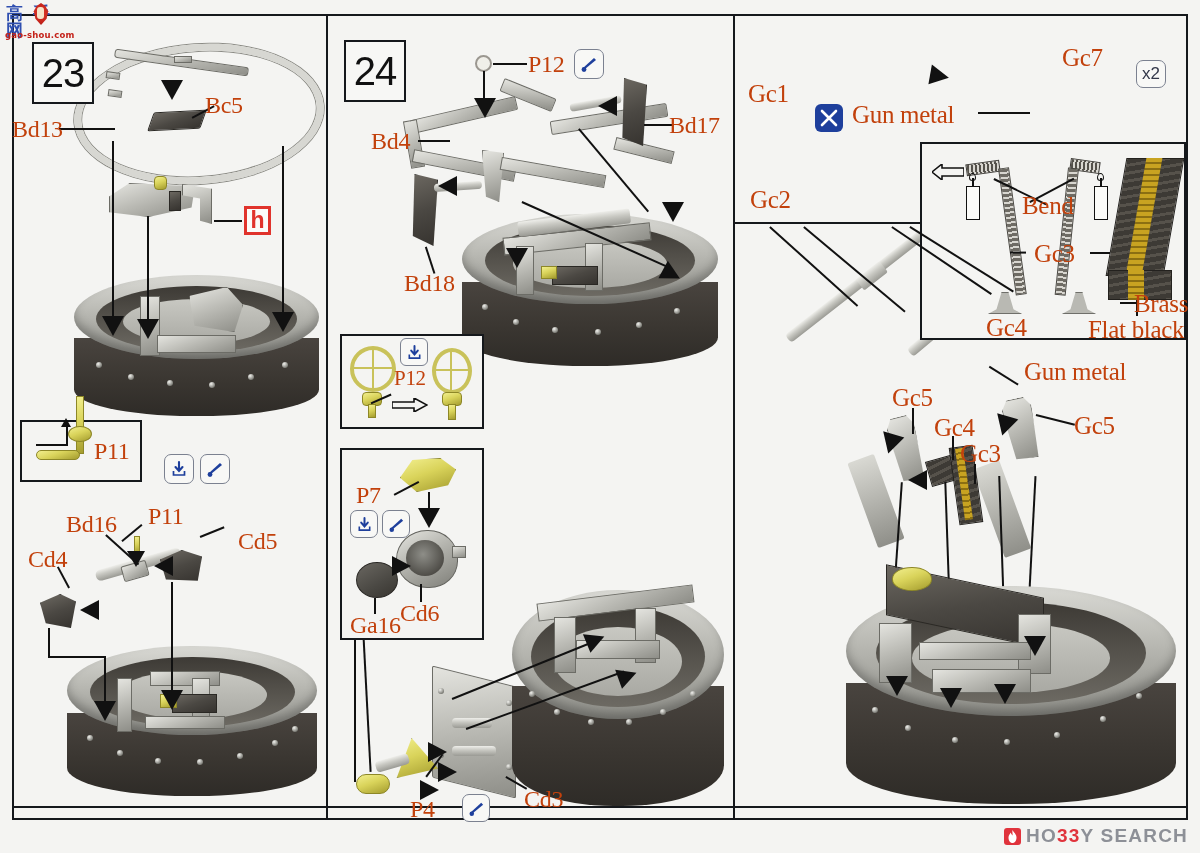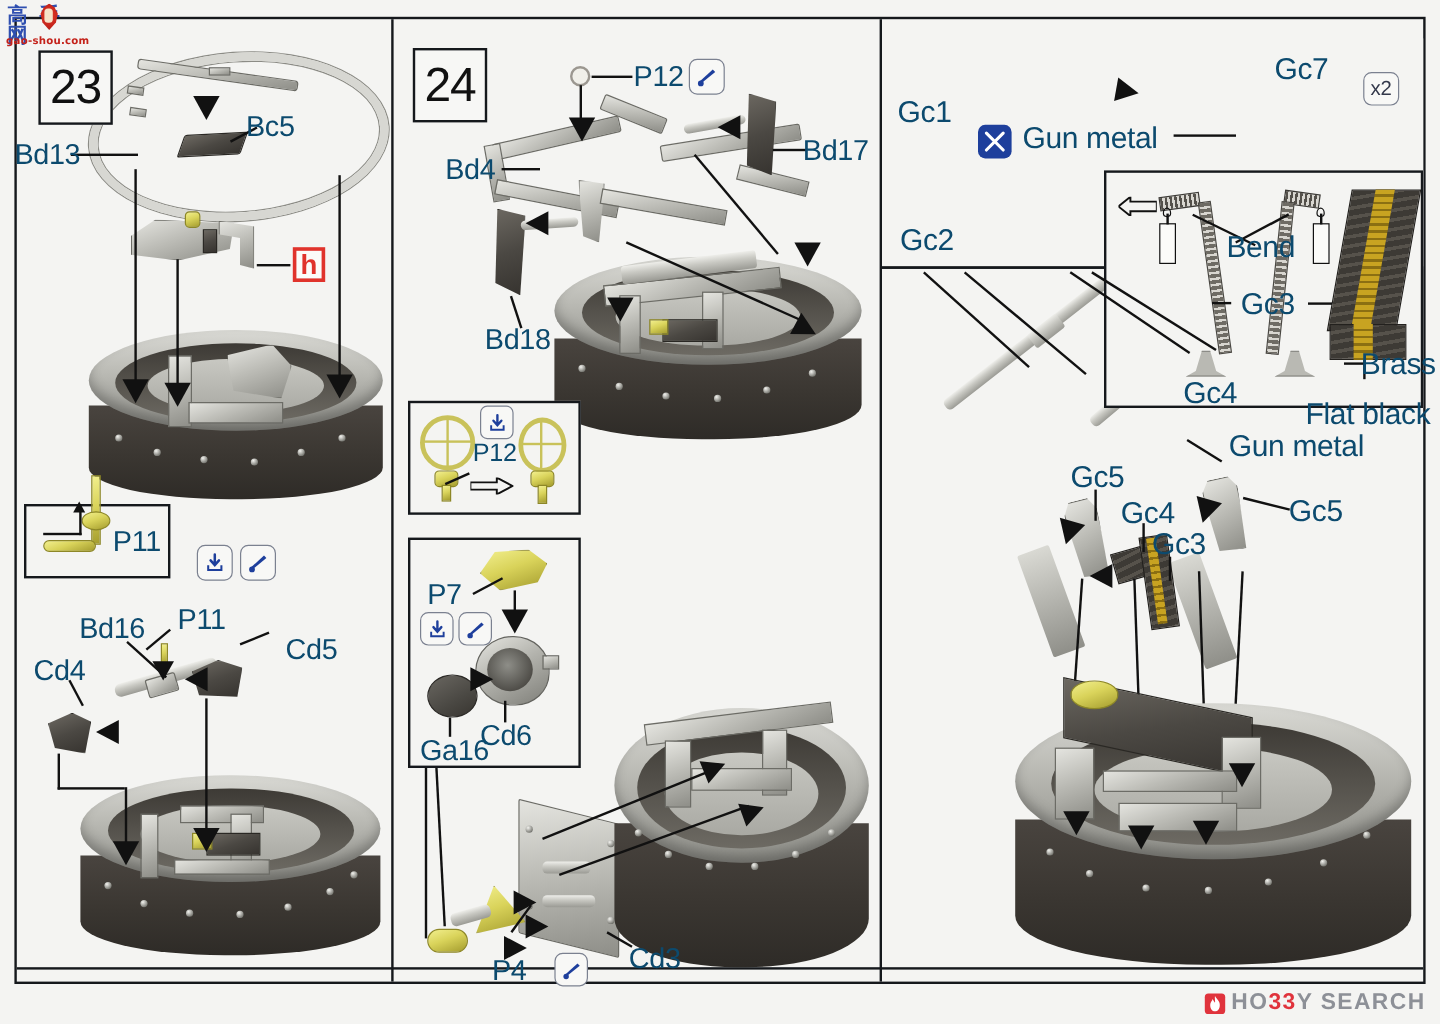--- a/index.html
+++ b/index.html
@@ -66,22 +66,22 @@
     display: flex; align-items: center; justify-content: center;
     font-size: 40px; font-weight: 500; color: #111;
     font-family: "Liberation Sans", sans-serif;
     letter-spacing: -1px;
     z-index: 20;
   }
 
   
   .lbl {
     position: absolute;
-    font-size: 24px; color: #0c4a6e;
-    font-family: Liberation Sans, sans-serif;
+    font-size: 24px; color: #c2410c;
+    font-family: Liberation Serif, serif;
     white-space: nowrap;
     z-index: 22;
     letter-spacing: -.3px;
   }
   .lbl.sm { font-size: 21px; }
   .lbl.lg { font-size: 25px; }
 
   
   .lead { position: absolute; background: #111; z-index: 18; transform-origin: 0 50%; height: 1.6px; }
 
@@ -668,21 +668,21 @@
       <div class="lead" style="left:104px; top:108px; width:16px; transform:rotate(180deg);"></div>
       <div class="lead" style="left:168px; top:108px; width:20px;"></div>
 
       <div class="beltblock" style="left:194px; top:14px; width:58px; height:118px; transform:skewX(-10deg);"></div>
       <div class="beltbrass" style="left:214px; top:14px; width:16px; height:118px; transform:skewX(-10deg);"></div>
       <div class="beltblock" style="left:186px; top:126px; width:64px; height:30px;"></div>
       <div class="beltbrass" style="left:206px; top:126px; width:16px; height:30px;"></div>
 
       <div class="lbl lg" style="left:212px; top:146px;">Brass</div>
       <div class="lead" style="left:198px; top:158px; width:18px;"></div>
-      <div class="lbl lg" style="left:166px; top:187px;text-align:center;">Flat black</div>
+      <div class="lbl lg" style="left:166px; top:172px;text-align:center;">Flat black</div>
       <div class="hair" style="left:214px; top:156px; width:2px; height:16px;"></div>
     </div>
 
     <div class="barrel lt" style="left:774px; top:318px; width:200px; height:10px; transform:rotate(-38deg); border-radius:4px;"></div>
     <div class="barrel lt" style="left:846px; top:262px; width:30px; height:14px; transform:rotate(-38deg); border-radius:2px;"></div>
     <div class="recv" style="left:848px; top:440px; width:28px; height:90px; transform:rotate(-20deg); background:linear-gradient(180deg,#d9d9d3,#8f8f89);"></div>
 
     <div class="barrel lt" style="left:896px; top:332px; width:206px; height:10px; transform:rotate(-40deg); border-radius:4px;"></div>
     <div class="barrel lt" style="left:968px; top:272px; width:30px; height:14px; transform:rotate(-40deg); border-radius:2px;"></div>
     <div class="recv" style="left:974px; top:446px; width:28px; height:94px; transform:rotate(-20deg); background:linear-gradient(180deg,#d9d9d3,#8f8f89);"></div>

